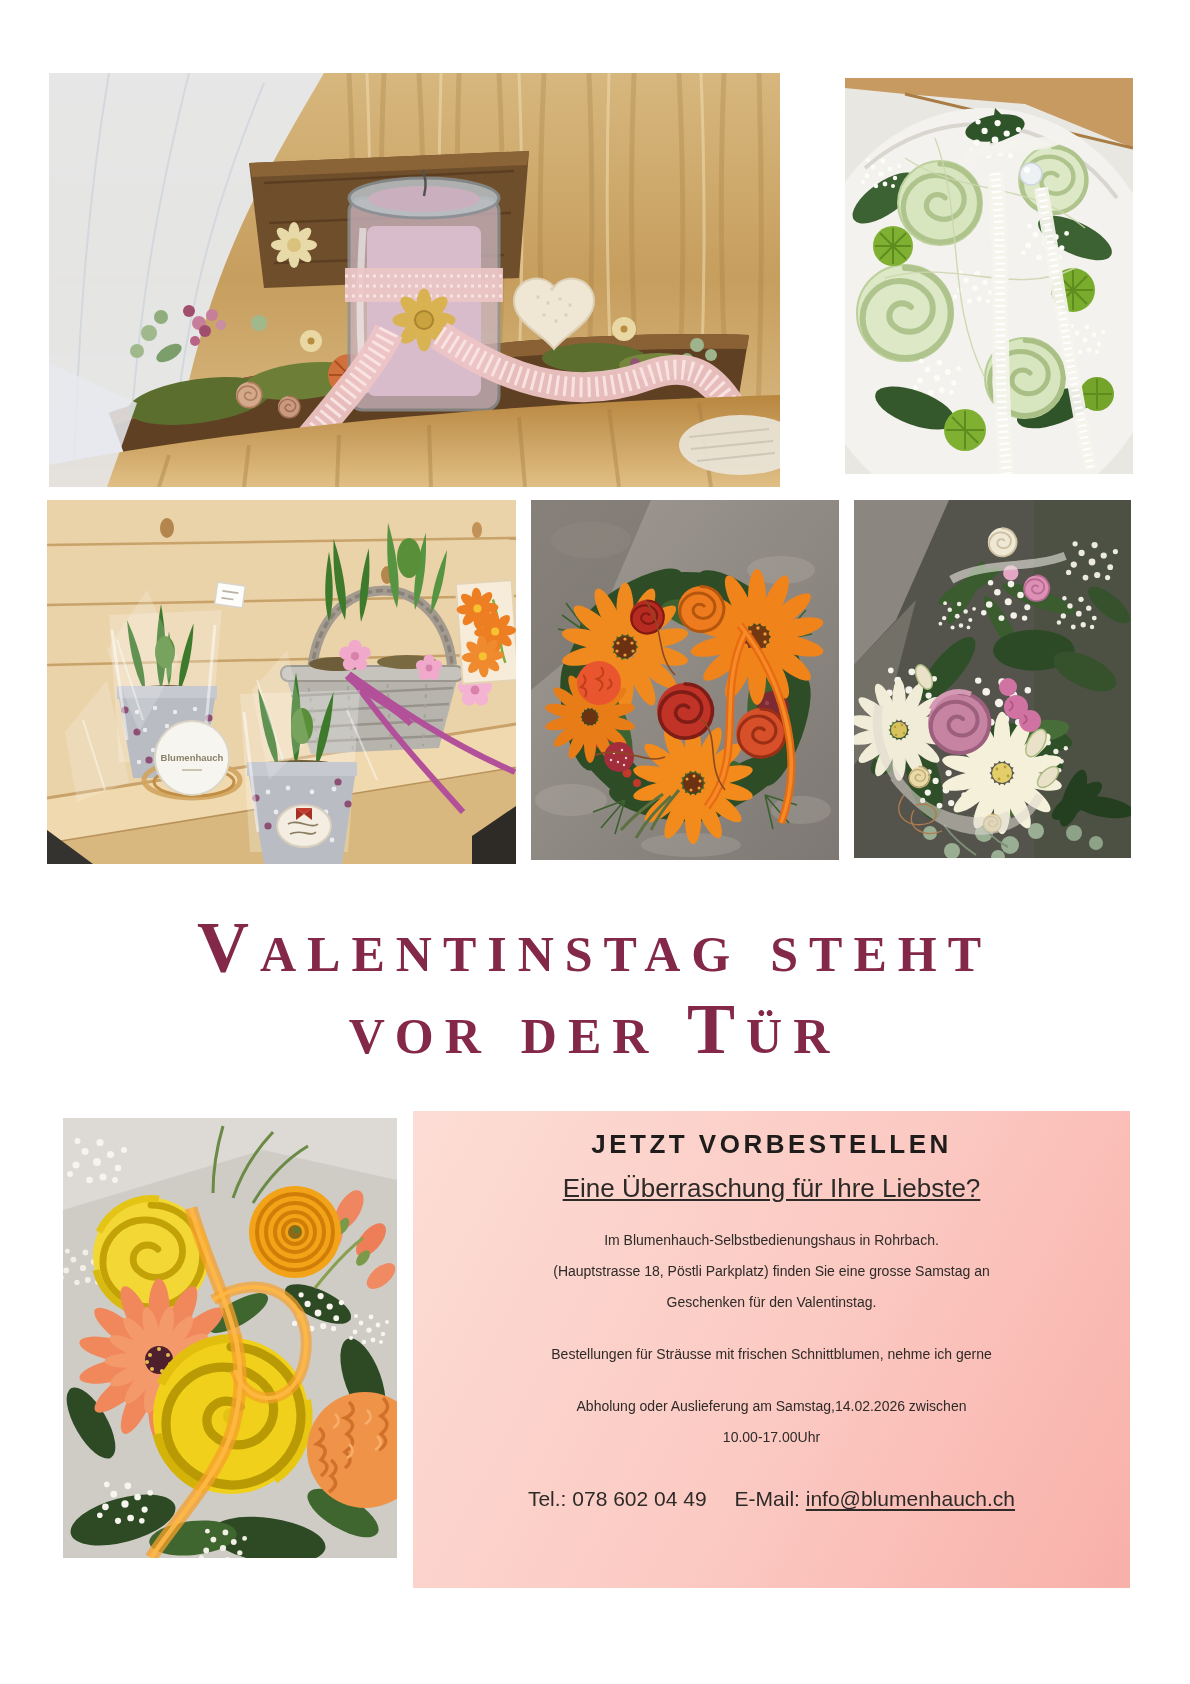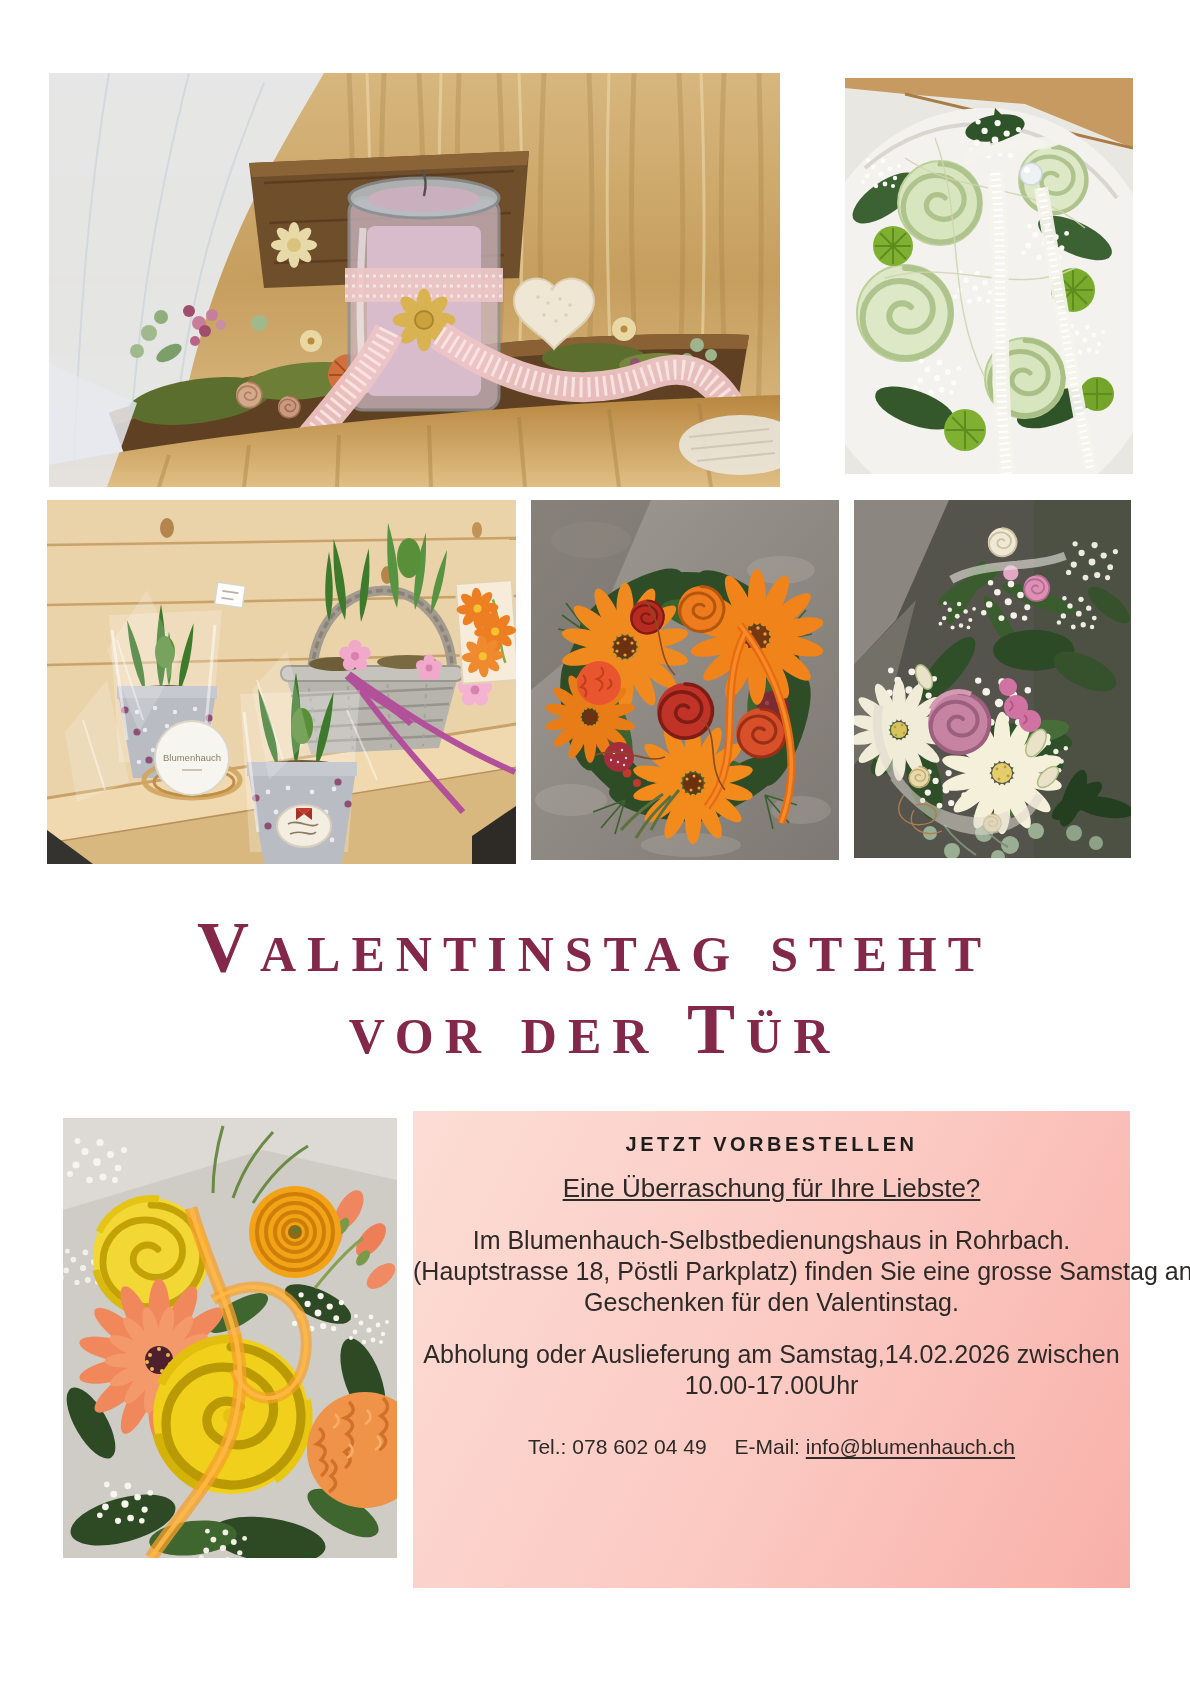--- a/index.html
+++ b/index.html
@@ -1,20 +1,20 @@
 <!DOCTYPE html>
 <html><head>
 <meta charset="utf-8">
 <style>
   html,body { margin:0; padding:0; background:#ffffff; }
   .page {
     position:relative; width:1190px; height:1684px; background:#ffffff;
     overflow:hidden; font-family:"Liberation Sans","DejaVu Sans",sans-serif;
   }
-  .photo { position:absolute; overflow:hidden; background:#0f766e; }
+  .photo { position:absolute; overflow:hidden; background:#0f766e;font-weight:bold; }
   .photo svg { display:block; width:100%; height:100%; }
   #photo-candle    { left:49px;  top:73px;   width:731px; height:414px; }
   #photo-greenwhite{ left:845px; top:78px;   width:288px; height:396px; }
   #photo-hyacinth  { left:47px;  top:500px;  width:469px; height:364px; }
   #photo-orange    { left:531px; top:500px;  width:308px; height:360px; }
   #photo-pastel    { left:854px; top:500px;  width:277px; height:358px; }
   #photo-yellow    { left:63px;  top:1118px; width:334px; height:440px; }
 
   .title {
     position:absolute; left:0; top:906px; width:1160px; margin:0;
@@ -23,24 +23,24 @@
     line-height:1.14; letter-spacing:11px; color:#84284a;
   }
   .title span { display:block;padding-left:29px; }
 
   .info-box {
     position:absolute; left:413px; top:1111px; width:717px; height:477px;
     box-sizing:border-box; padding-top:20px; text-align:center;
     background:linear-gradient(118deg,#fcddd5 0%,#fbc9c2 55%,#f8b0a9 100%);
     color:#2d2a28;
   }
-  .info-heading { font-size:20px; font-weight:700; letter-spacing:3.5px; line-height:27px; color:#1f1d1c; }
+  .info-heading { font-size:26px; font-weight:700; letter-spacing:3.5px; line-height:27px; color:#1f1d1c; }
   .info-sub     { font-size:26px; line-height:31px; margin-top:15px;text-decoration:underline; }
   .para         { margin-top:21px; }
-  .line         { display:block; font-size:25px; line-height:31px; white-space:nowrap; }
+  .line         { display:block; font-size:14px; line-height:31px; white-space:nowrap; }
   .contact      { margin-top:30px; font-size:21px; line-height:31px; white-space:nowrap; }
   .contact .phone { margin-right:28px; }
   .email-link   { color:inherit; text-decoration:underline; text-underline-offset:3px; }
   .signoff      { margin-top:21px; font-size:21px; line-height:31px; }
   .hidden-defs  { position:absolute; width:0; height:0; overflow:hidden; }
 </style>
 </head>
 <body>
 
 <svg class="hidden-defs" aria-hidden="true">
@@ -951,20 +951,21 @@
     <div class="info-heading">JETZT VORBESTELLEN</div>
     <div class="info-sub">Eine Überraschung für Ihre Liebste?</div>
 
     <p class="para" style="margin-bottom:0">
       <span class="line">Im Blumenhauch-Selbstbedienungshaus in Rohrbach.</span>
       <span class="line">(Hauptstrasse 18, Pöstli Parkplatz) finden Sie eine grosse Samstag an</span>
       <span class="line">Geschenken für den Valentinstag.</span>
     </p>
 
     <p class="para" style="margin-bottom:0">
+      <span class="line">Bestellungen für Sträusse mit frischen Schnittblumen, nehme ich gerne</span>
     </p>
 
     <p class="para" style="margin-bottom:0">
       <span class="line">Abholung oder Auslieferung am Samstag,14.02.2026 zwischen</span>
       <span class="line">10.00-17.00Uhr</span>
     </p>
 
     <p class="contact" style="margin-bottom:0">
       <span class="phone">Tel.: 078 602 04 49</span><span>E-Mail:</span>
       <a href="#" class="email-link">info@blumenhauch.ch</a>

